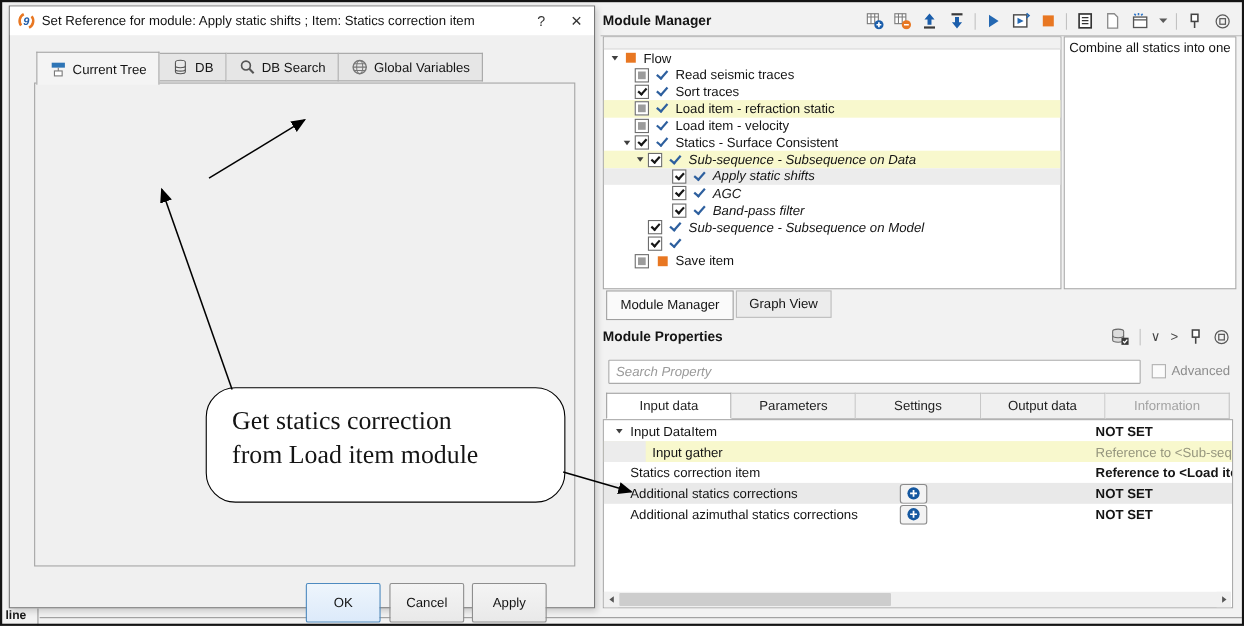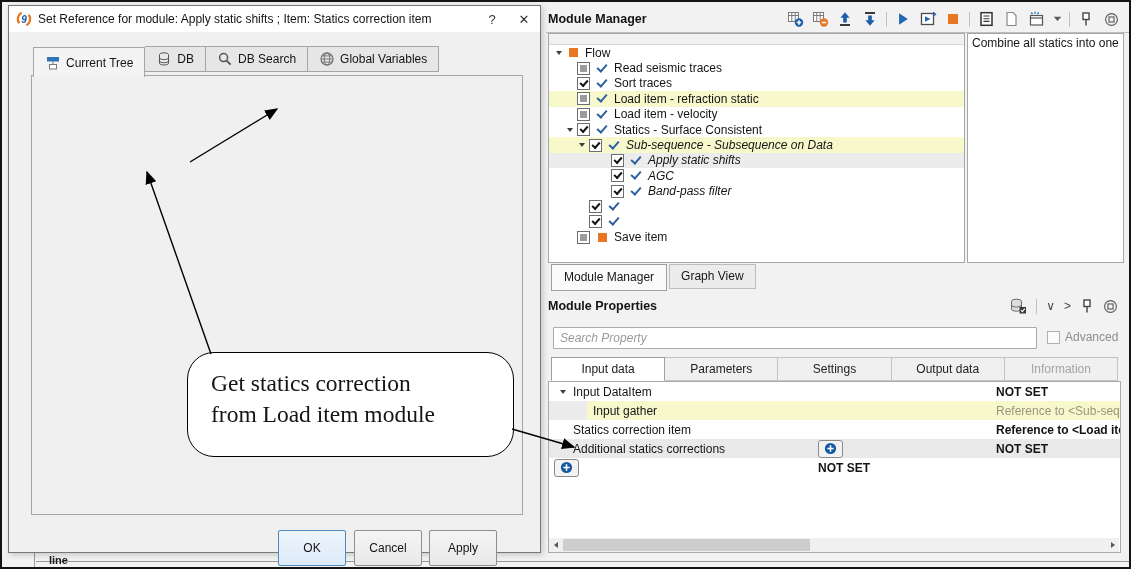--- a/index.html
+++ b/index.html
@@ -89,21 +89,21 @@
   #mp-thumb{width:247px;height:12px;background:#cdcdcd;margin-left:1px;border-radius:1px;}
   #mp-track{flex:1;}
 
   
   #dialog{left:8px;top:5px;width:533px;height:548px;background:#f0f0f0;border:1px solid #787878;
           box-sizing:border-box;z-index:10;box-shadow:2px 2px 6px rgba(0,0,0,.18);}
   #dlg-titlebar{position:absolute;left:0;top:0;right:0;height:26px;background:#fff;display:flex;align-items:center;padding-left:7px;box-sizing:border-box;}
   #dlg-title{font-size:12px;margin-left:6px;}
   #dlg-help,#dlg-close{width:32px;height:26px;display:flex;align-items:center;justify-content:center;font-size:13px;color:#333;}
   #dlg-help{margin-left:auto;}
-  #dlg-tabbar{position:absolute;left:24px;top:40px;display:flex;align-items:flex-start;z-index:3;}
+  #dlg-tabbar{position:absolute;left:24px;top:40px;display:flex;align-items:center;z-index:3;}
   .dtab{display:flex;align-items:center;gap:5px;font-size:12px;padding:5px 11px;background:#e6e6e6;
         border:1px solid #a5a5a5;border-left:none;box-sizing:border-box;height:26px;}
   .dtab:first-child{border-left:1px solid #a5a5a5;}
   .dtab.active{background:#f4f4f4;height:30px;border-bottom:none;position:relative;top:1px;border-left:1px solid #a5a5a5;}
   .dtab .ticon{width:16px;height:16px;flex:none;}
   #dlg-page{position:absolute;left:22px;top:69px;width:492px;height:440px;border:1px solid #a5a5a5;background:#f0f0f0;box-sizing:border-box;z-index:1;}
   #dlg-treebox{position:absolute;left:30px;top:91px;width:280px;height:410px;background:#fff;border:1px solid #ababab;box-sizing:border-box;}
   #dlg-treebox .colhdr{height:11px;background:#f1f1f1;border-bottom:1px solid #dcdcdc;margin-bottom:7px;}
   .dtrow{display:flex;align-items:center;height:14.2px;font-size:11.5px;white-space:nowrap;}
   .dtrow .sp{flex:none;height:1px;}
@@ -118,21 +118,21 @@
   #btn-cancel{left:345px;}
   #btn-apply{left:420px;}
 
   
   #callout{left:187px;top:352px;width:327px;height:105px;background:#fff;border:1.7px solid #000;border-radius:27px;
            box-sizing:border-box;z-index:60;font-family:"Liberation Serif",serif;font-size:23.5px;line-height:1.3;
            padding:15px 10px 0 23px;}
   #arrows{position:absolute;left:0;top:0;width:1131px;height:569px;z-index:70;pointer-events:none;}
 
   
-  #frag-bottom{left:5px;top:554px;font-size:11px;font-weight:bold;color:#1a1a1a;z-index:2;margin-left:44px;}
+  #frag-bottom{left:5px;top:554px;font-size:11px;font-weight:bold;color:#1a1a1a;z-index:2;}
   #frag-line-h{left:36px;top:561px;width:1093px;height:1px;background:#9a9a9a;}
   #frag-line-v{left:34px;top:553px;width:1px;height:16px;background:#9a9a9a;}
 </style>
 </head>
 <body>
 
 <div id="screen">
 
   <div class="abs" id="frag-bottom">line</div>
   <div class="abs" id="frag-line-h"></div>
@@ -346,20 +346,21 @@
         </div>
         <div class="mmrow italic">
           <span class="sp" style="width: 25px;"></span>
           <span class="arr"></span>
           <span class="cbs">
             <span class="cb checked"></span>
           </span>
           <span class="sts">
             <span class="stchk"></span>
           </span>
+          <span class="lbl">Sub-sequence - Subsequence on Model</span>
         </div>
         <div class="mmrow italic">
           <span class="sp" style="width: 25px;"></span>
           <span class="arr"></span>
           <span class="cbs">
             <span class="cb checked"></span>
           </span>
           <span class="sts">
             <span class="stchk"></span>
           </span>
@@ -478,20 +479,24 @@
             <span class="plusbtn">
               <svg viewBox="0 0 14 14">
                 <circle cx="7" cy="7" r="6" fill="#1558a0"></circle>
                 <path d="M7 3.6v6.8M3.6 7h6.8" stroke="#fff" stroke-width="1.7"></path>
               </svg>
             </span>
           </div>
           <div class="pcell ref">NOT SET</div>
         </div>
         <div class="prow pgrid">
+          <div class="pcell name">
+            <span class="pexp"></span>
+            <span class="plbl">Additional azimuthal statics corrections</span>
+          </div>
           <div class="pcell val">
             <span class="plusbtn">
               <svg viewBox="0 0 14 14">
                 <circle cx="7" cy="7" r="6" fill="#1558a0"></circle>
                 <path d="M7 3.6v6.8M3.6 7h6.8" stroke="#fff" stroke-width="1.7"></path>
               </svg>
             </span>
           </div>
           <div class="pcell ref">NOT SET</div>
         </div>

